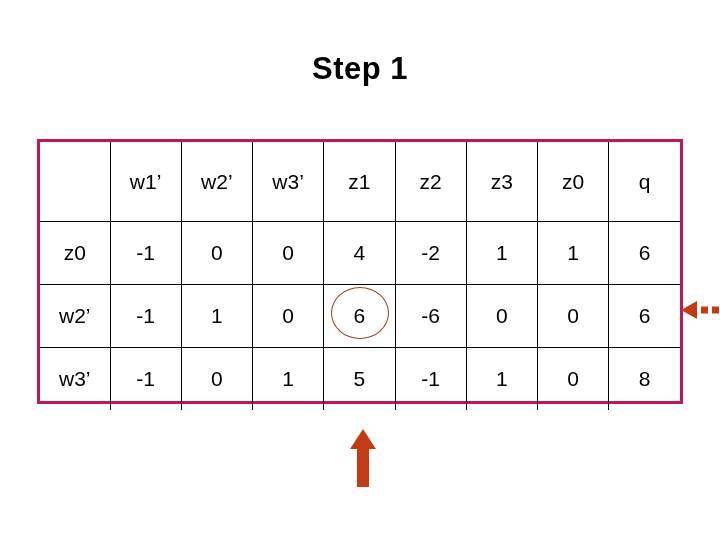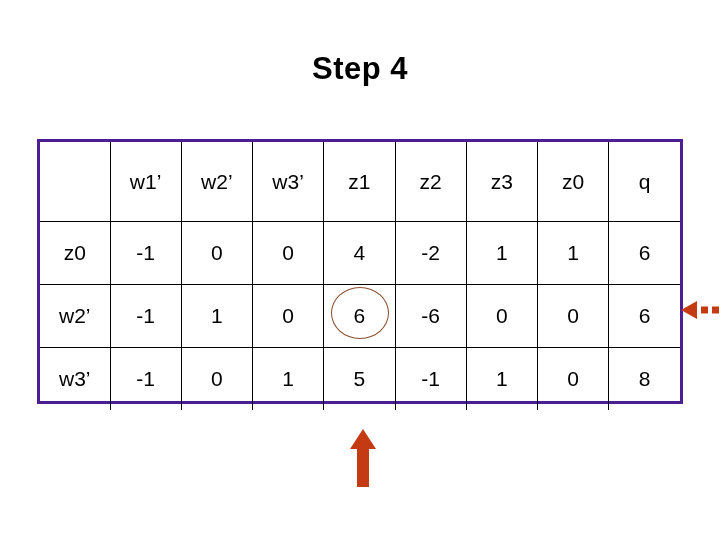--- a/index.html
+++ b/index.html
@@ -38,21 +38,21 @@
     white-space: nowrap;
   }
 
   
   #table-wrap {
     position: absolute;
     left: 37px;
     top: 139px;
     width: 646px;
     height: 265px;
-    border: 3px solid #4c1d95;
+    border: 3px solid #be185d;
     box-sizing: border-box;
     background: #ffffff;
   }
   table.matrix {
     border-collapse: collapse;
     width: 100%;
     height: 100%;
     table-layout: fixed;
   }
   table.matrix td {
@@ -108,21 +108,21 @@
     top: 427px;
     width: 34px;
     height: 62px;
   }
 </style>
 </head>
 <body>
 
 <div id="slide">
 
-  <div id="title">Step 4</div>
+  <div id="title">Step 1</div>
 
   <div id="table-wrap">
     <table class="matrix">
       <colgroup>
         <col class="label-col">
         <col>
           <col>
           <col>
           <col>
           <col>

